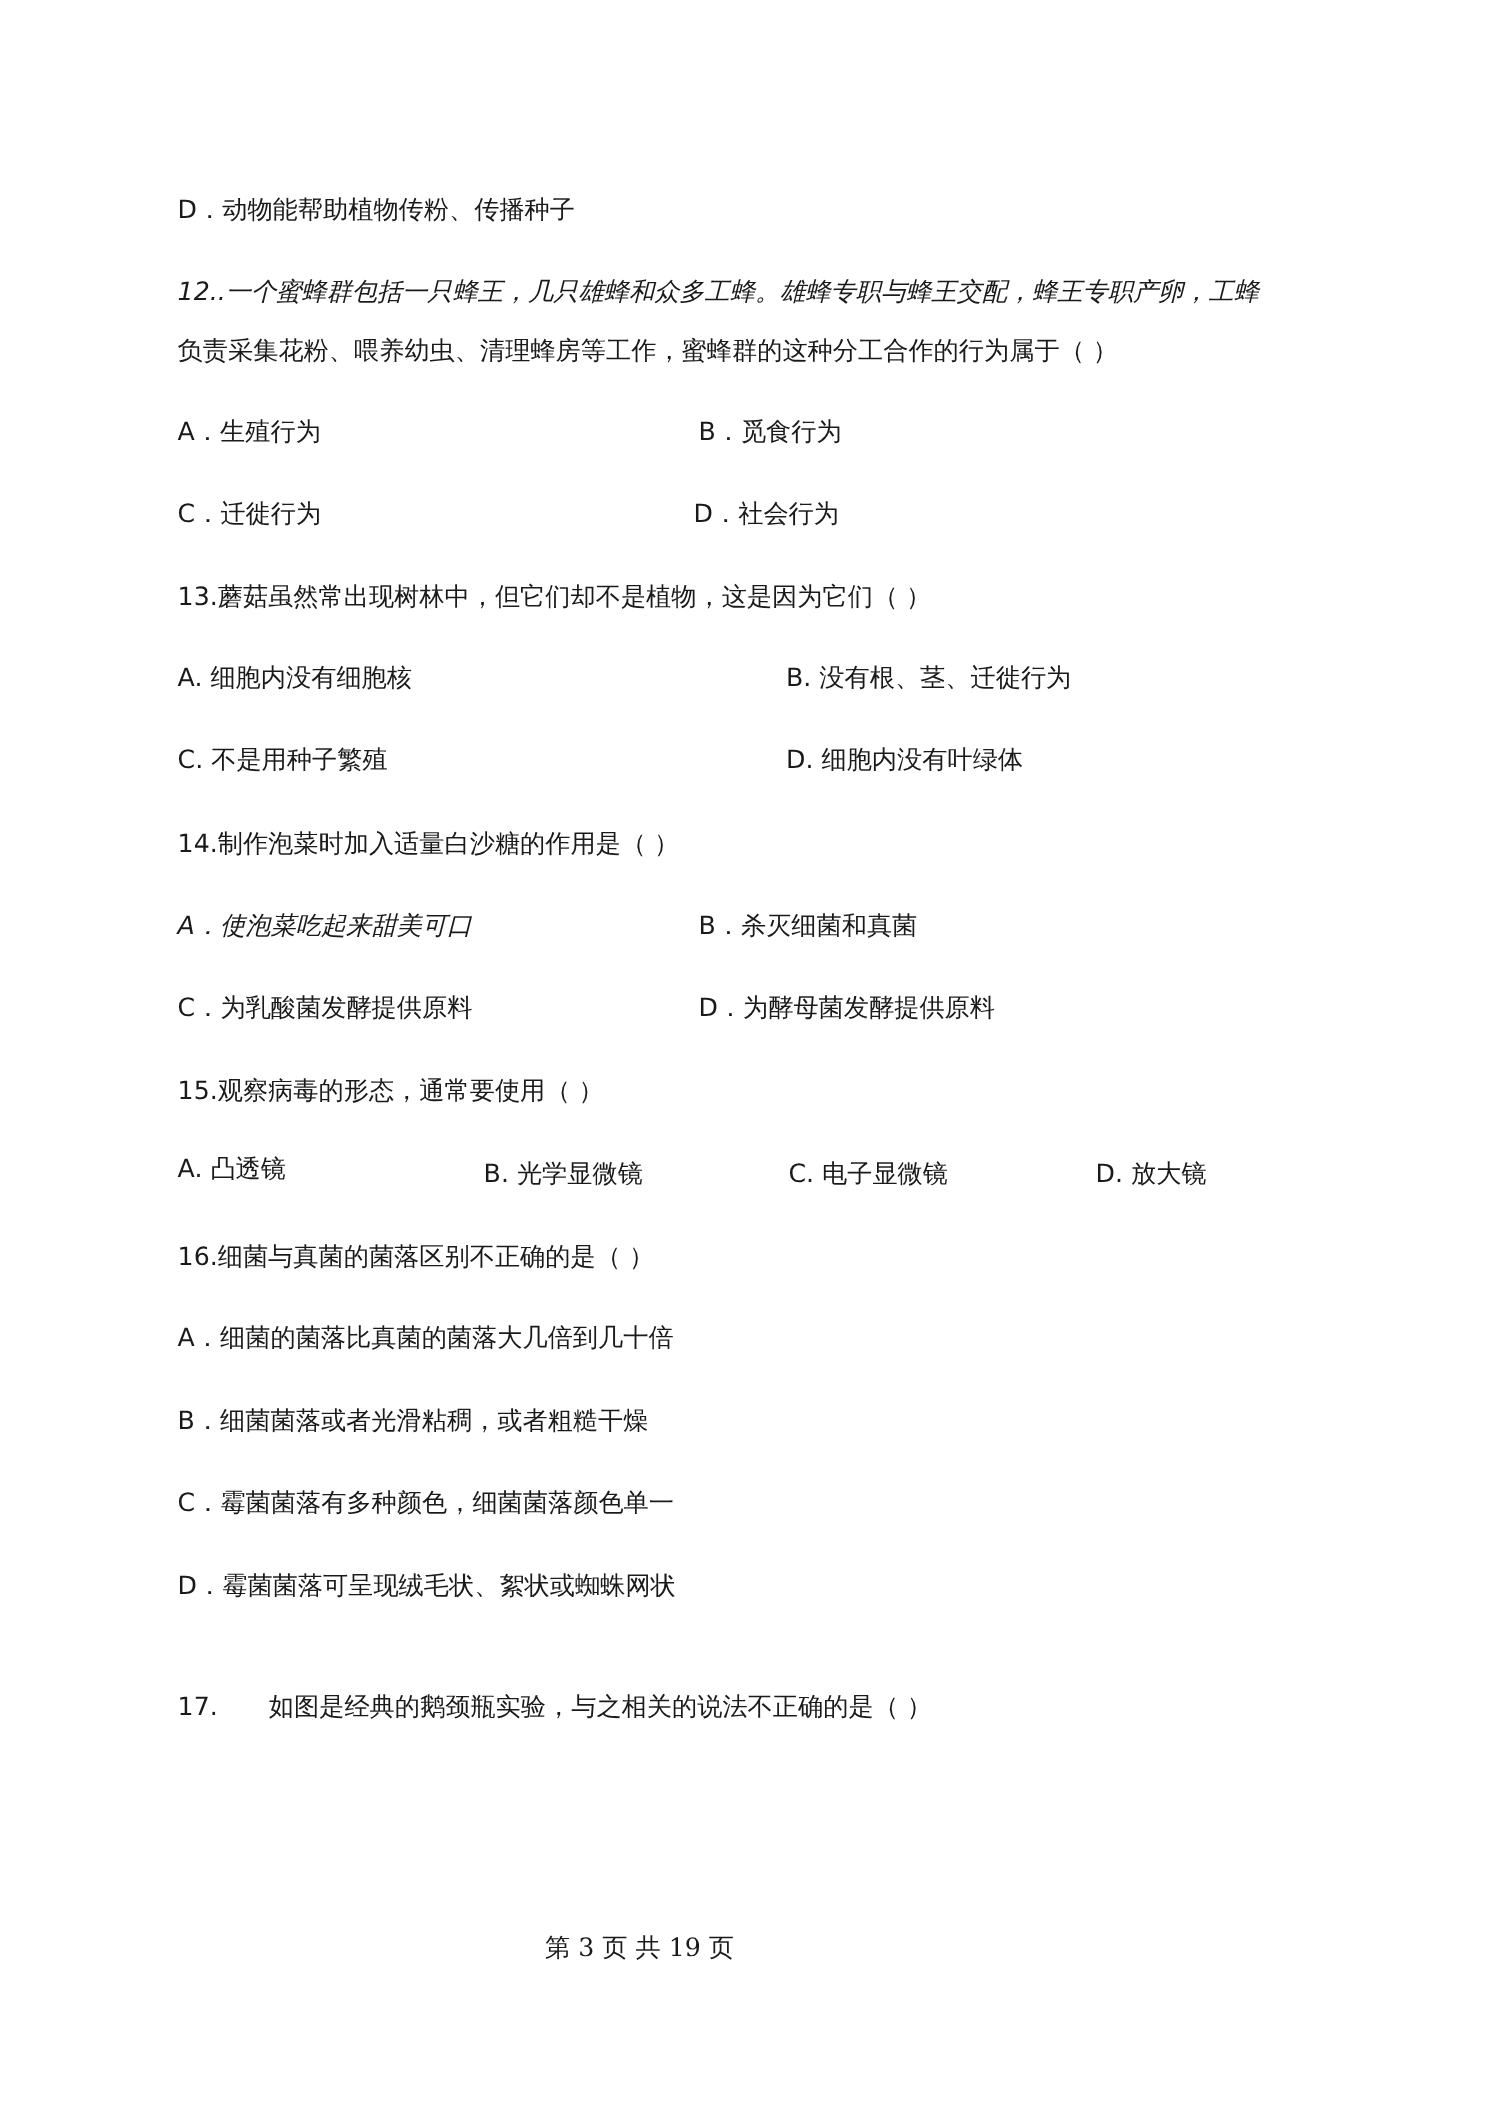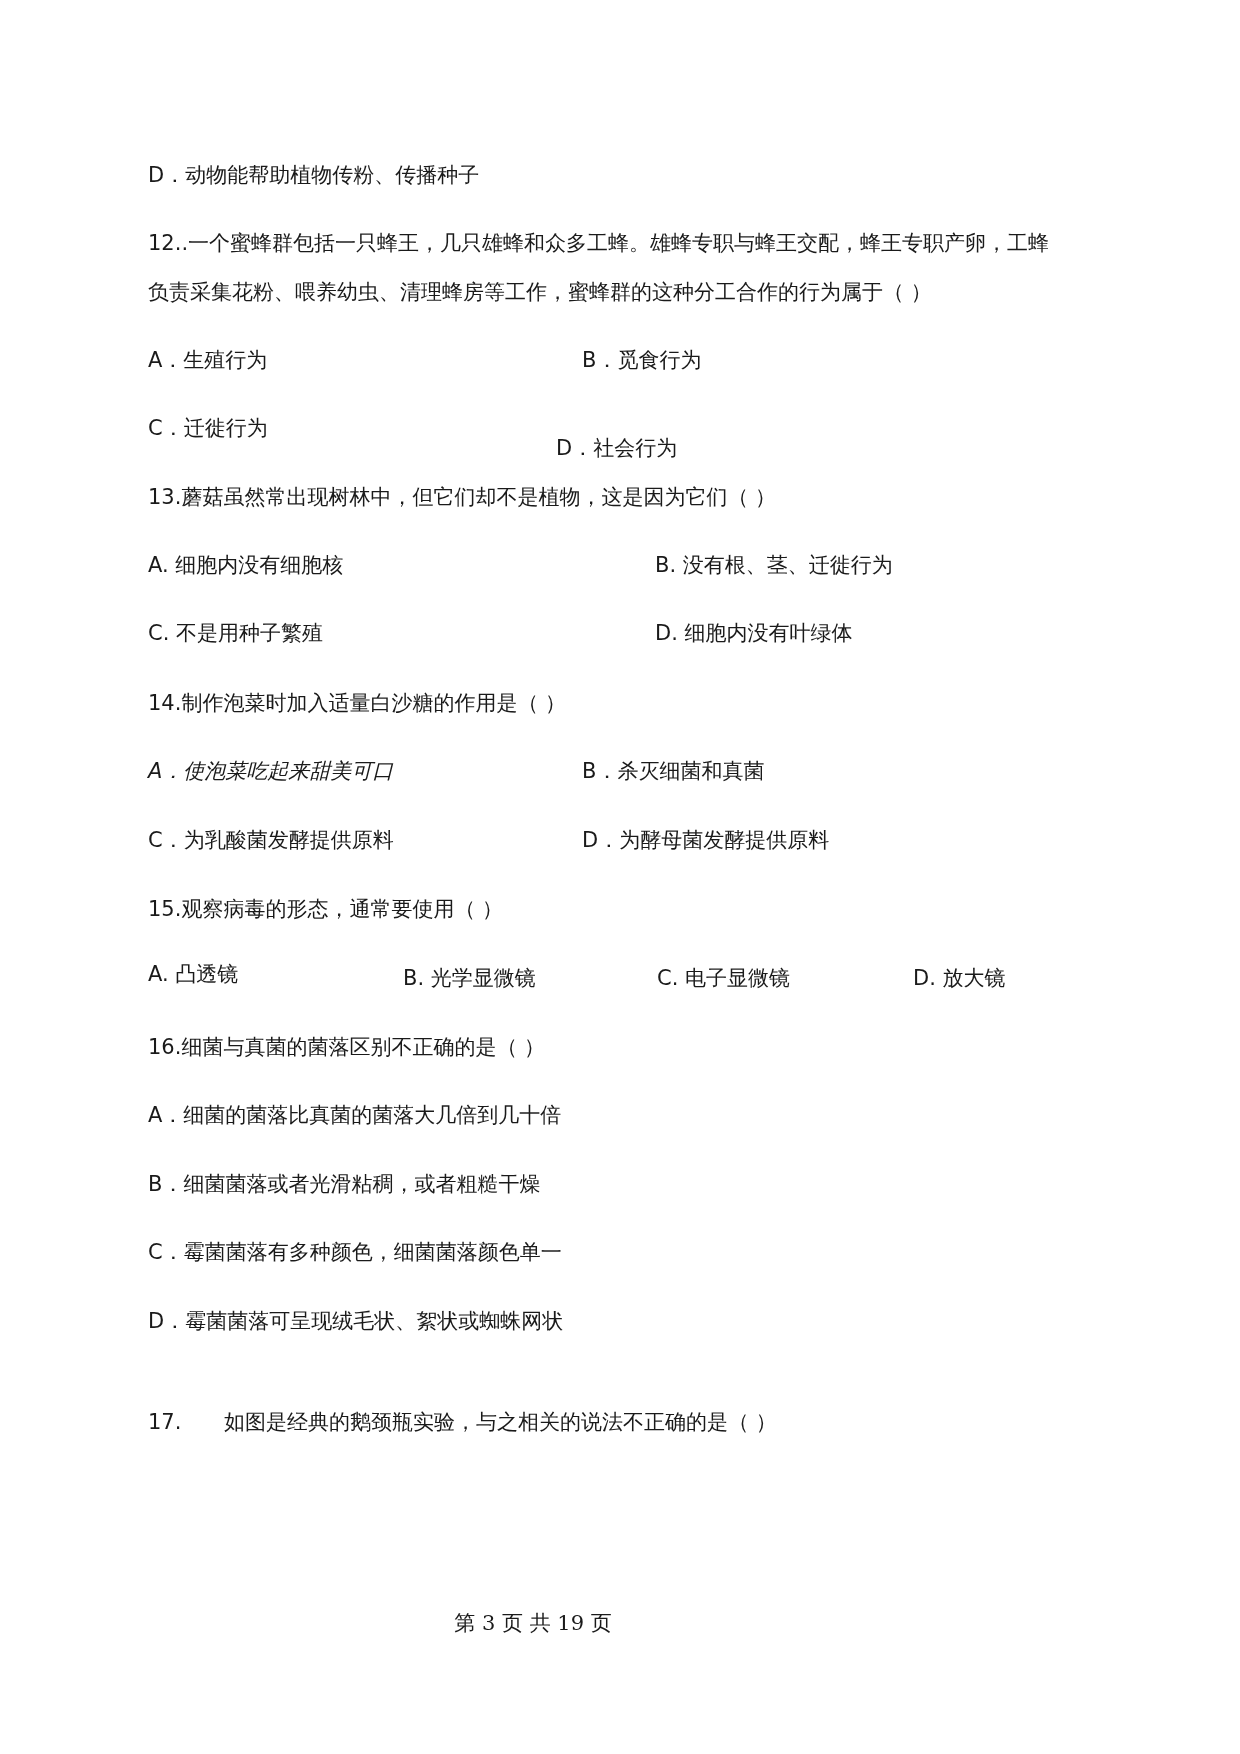--- a/index.html
+++ b/index.html
@@ -10,26 +10,26 @@
             font-family:"DejaVu Serif", serif; font-size:21px; color:#1a1a1a; }
   .qnum17 { display:inline-block; width:76px; }
 </style>
 </head>
 <body>
 
 <div>
 
   <div class="line" style="top:161px;left:148px;">D．动物能帮助植物传粉、传播种子</div>
 
-  <div class="line" style="top:229px;left:148px;">12..一个蜜蜂群包括一只蜂王，几只雄蜂和众多工蜂。雄蜂专职与蜂王交配，蜂王专职产卵，工蜂</div>
+  <div class="line" style="top:229px;left:148px;font-style:italic;">12..一个蜜蜂群包括一只蜂王，几只雄蜂和众多工蜂。雄蜂专职与蜂王交配，蜂王专职产卵，工蜂</div>
   <div class="line" style="top:278px;left:148px;">负责采集花粉、喂养幼虫、清理蜂房等工作，蜜蜂群的这种分工合作的行为属于（     ）</div>
   <div class="line" style="top:346px;left:148px;text-align:right;">A．生殖行为</div>
   <div class="line" style="top:346px;left:582px;">B．觅食行为</div>
   <div class="line" style="top:414px;left:148px;">C．迁徙行为</div>
-  <div class="line" style="top:414px;left:556px;margin-top:20px;">D．社会行为</div>
+  <div class="line" style="top:414px;left:578px;">D．社会行为</div>
 
   <div class="line" style="top:483px;left:148px;">13.蘑菇虽然常出现树林中，但它们却不是植物，这是因为它们（        ）</div>
   <div class="line" style="top:551px;left:148px;text-align:right;">A. 细胞内没有细胞核</div>
   <div class="line" style="top:551px;left:655px;">B. 没有根、茎、迁徙行为</div>
   <div class="line" style="top:619px;left:148px;">C. 不是用种子繁殖</div>
   <div class="line" style="top:619px;left:655px;">D. 细胞内没有叶绿体</div>
 
   <div class="line" style="top:689px;left:148px;">14.制作泡菜时加入适量白沙糖的作用是（        ）</div>
   <div class="line" style="top:757px;left:148px;font-style:italic;">A．使泡菜吃起来甜美可口</div>
   <div class="line" style="top:757px;left:582px;">B．杀灭细菌和真菌</div>

